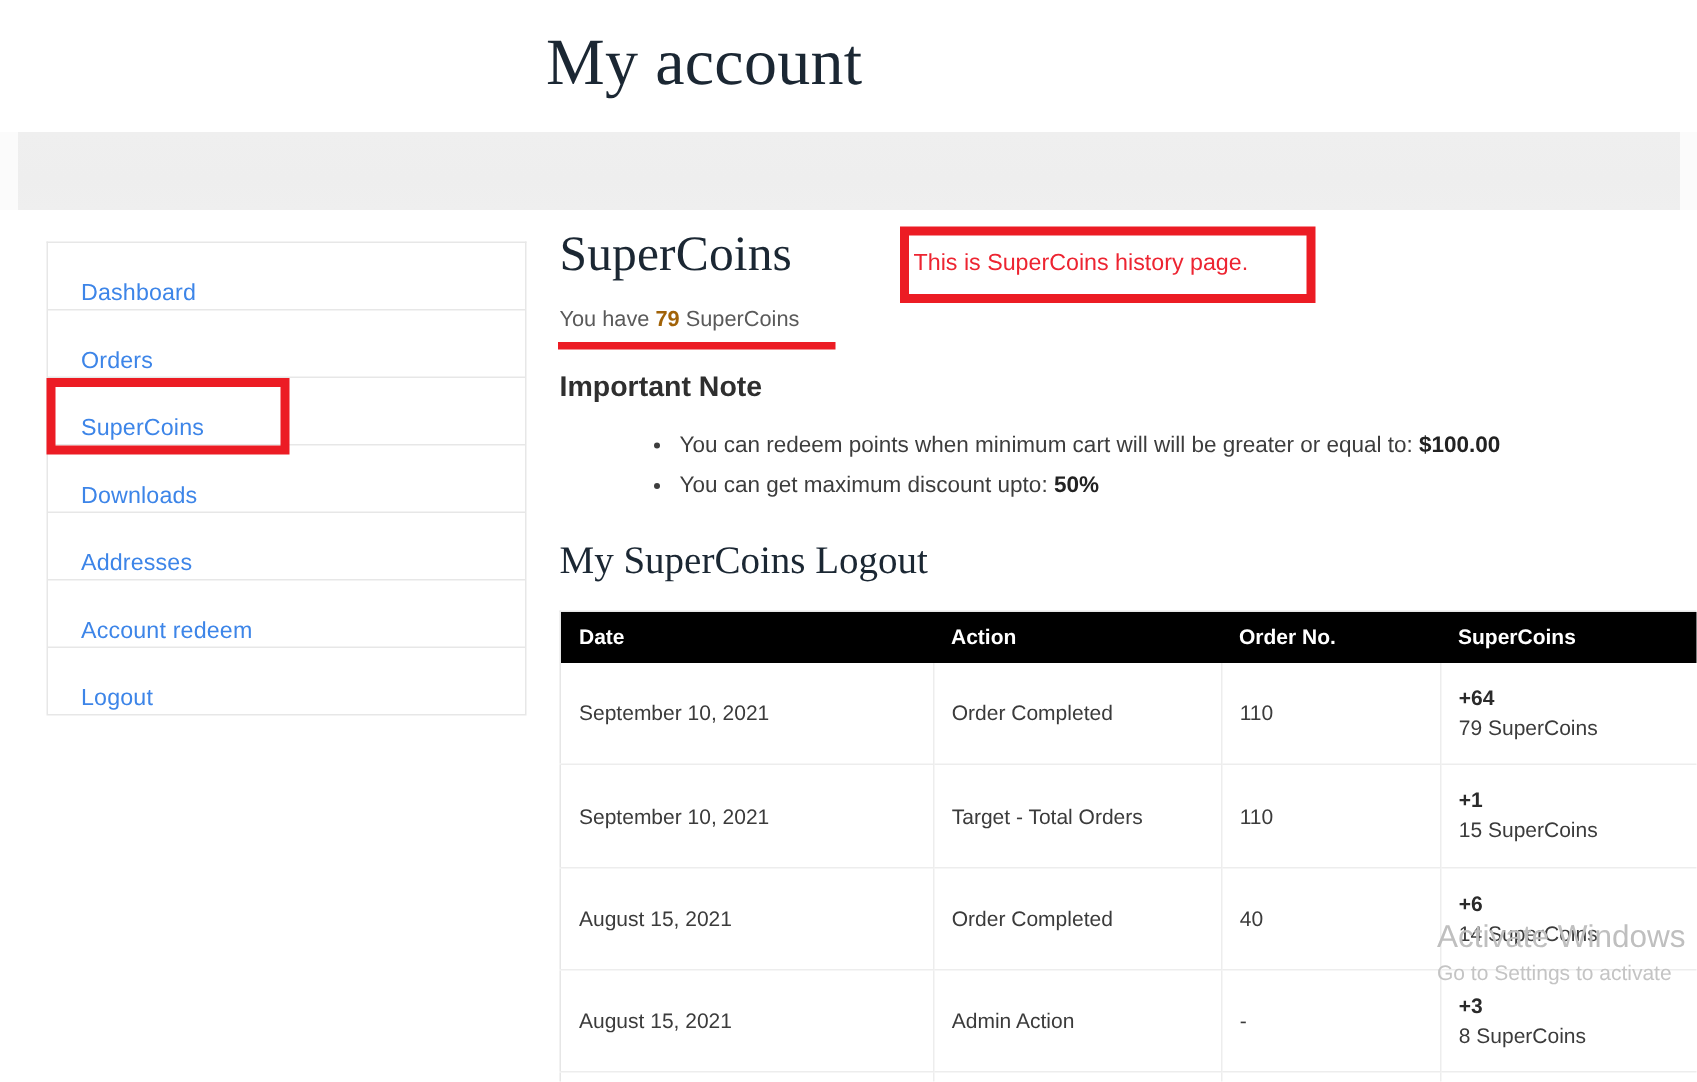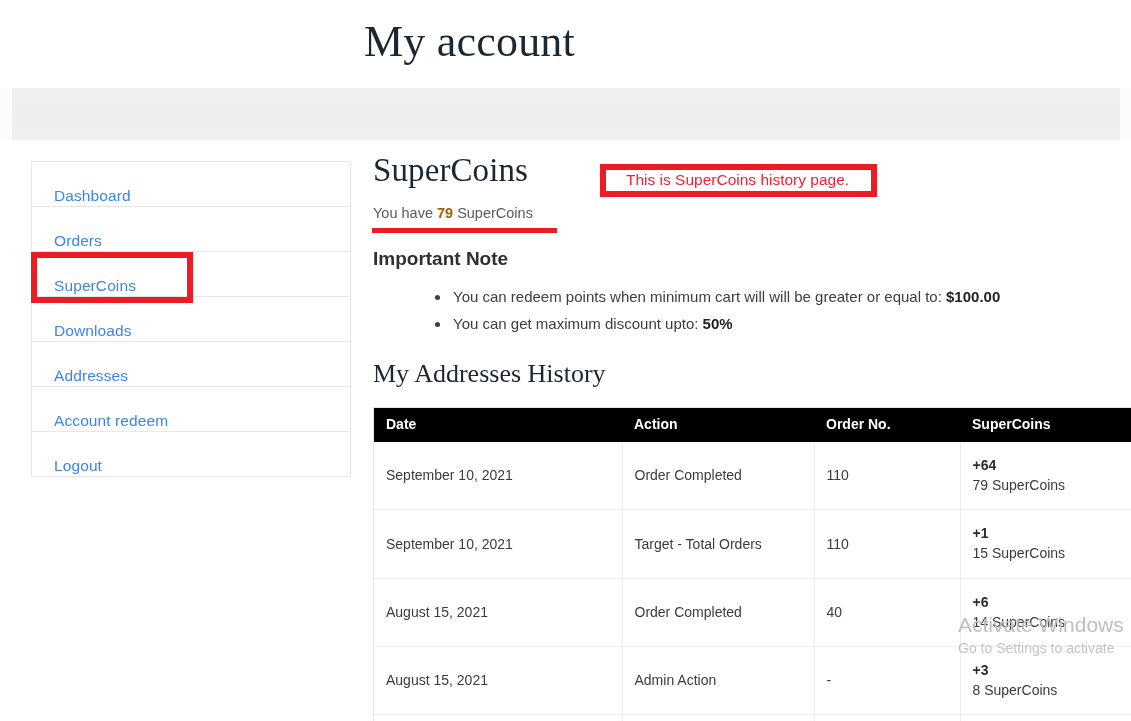--- a/index.html
+++ b/index.html
@@ -210,25 +210,25 @@
   .annotation-box {
     position: absolute;
     border: 6px solid #ec1c24;
     background: #ffffff;
     box-sizing: border-box;
     display: flex;
     align-items: center;
   }
   .annotation-note {
     left: 600px;
-    top: 164px;
+    top: 151px;
     width: 277px;
-    height: 33px;
+    height: 51px;
     justify-content: flex-start;
-    padding-left: 20px;
+    padding-left: 3px;
   }
   .annotation-note-text {
     color: #ed2431;
     font-size: 15.5px;
     line-height: 1.2;
   }
   .annotation-nav {
     left: 31px;
     top: 252px;
     width: 162px;
@@ -316,21 +316,21 @@
 
     <ul class="note-list">
       <li>
         <span>You can redeem points when minimum cart will will be greater or equal to: </span><b>$100.00</b>
       </li>
       <li>
         <span>You can get maximum discount upto: </span><b>50%</b>
       </li>
     </ul>
 
-    <h3 class="history-heading">My Addresses History</h3>
+    <h3 class="history-heading">My SuperCoins Logout</h3>
 
     <table class="history-table">
       <thead>
         <tr>
           <th class="col-date">Date</th>
           <th class="col-action">Action</th>
           <th class="col-order">Order No.</th>
           <th class="col-coins">SuperCoins</th>
         </tr>
       </thead>

